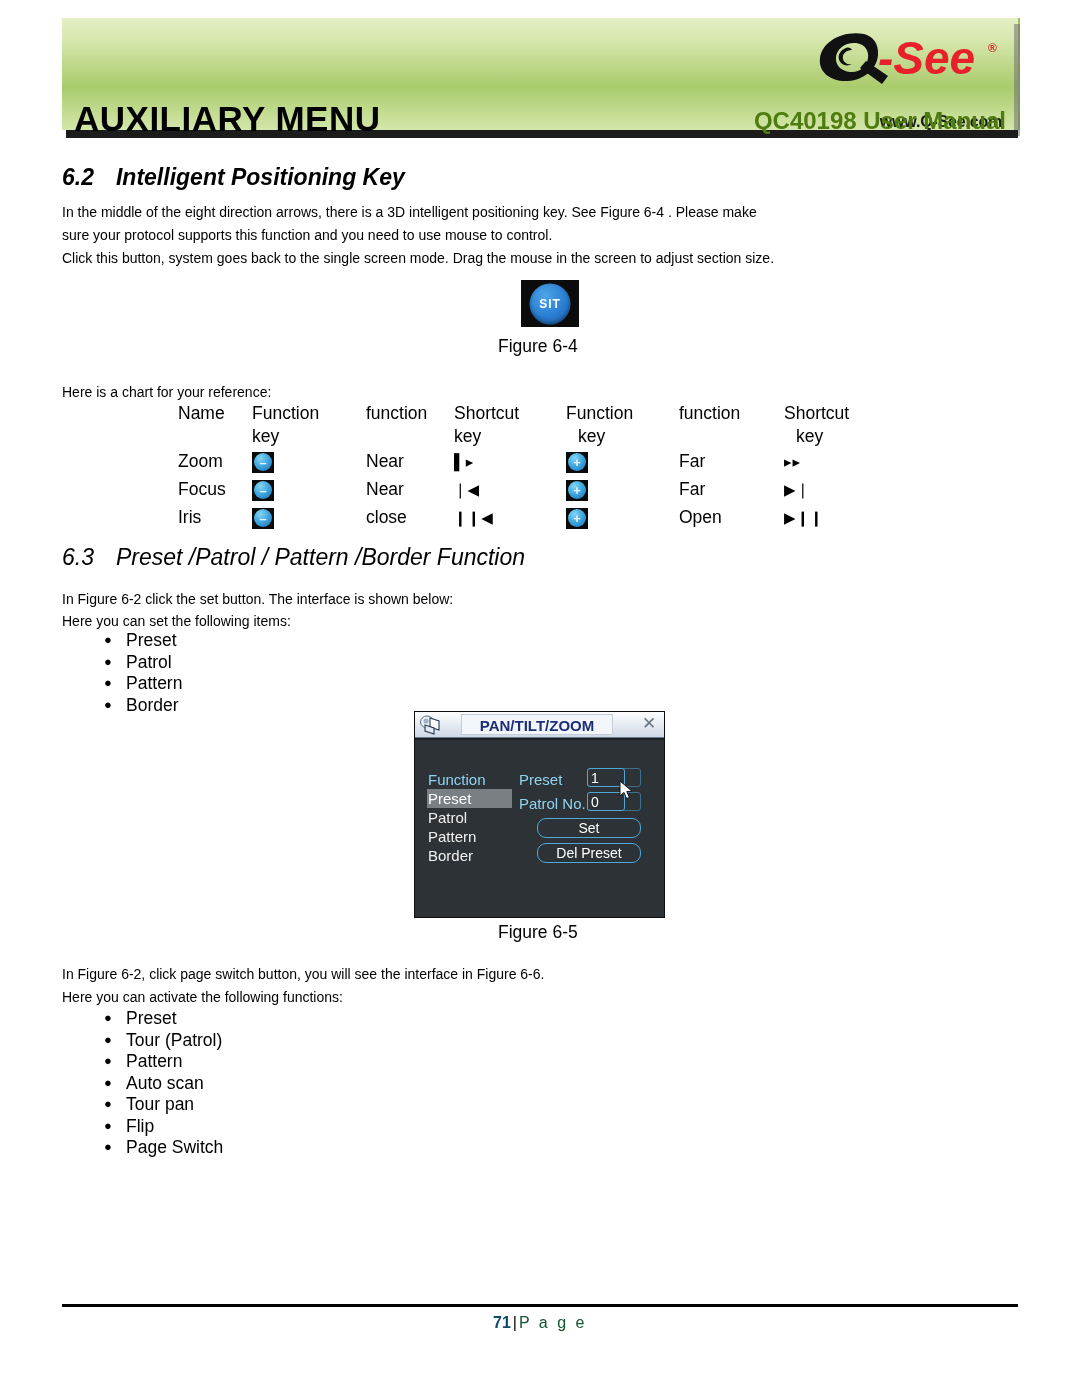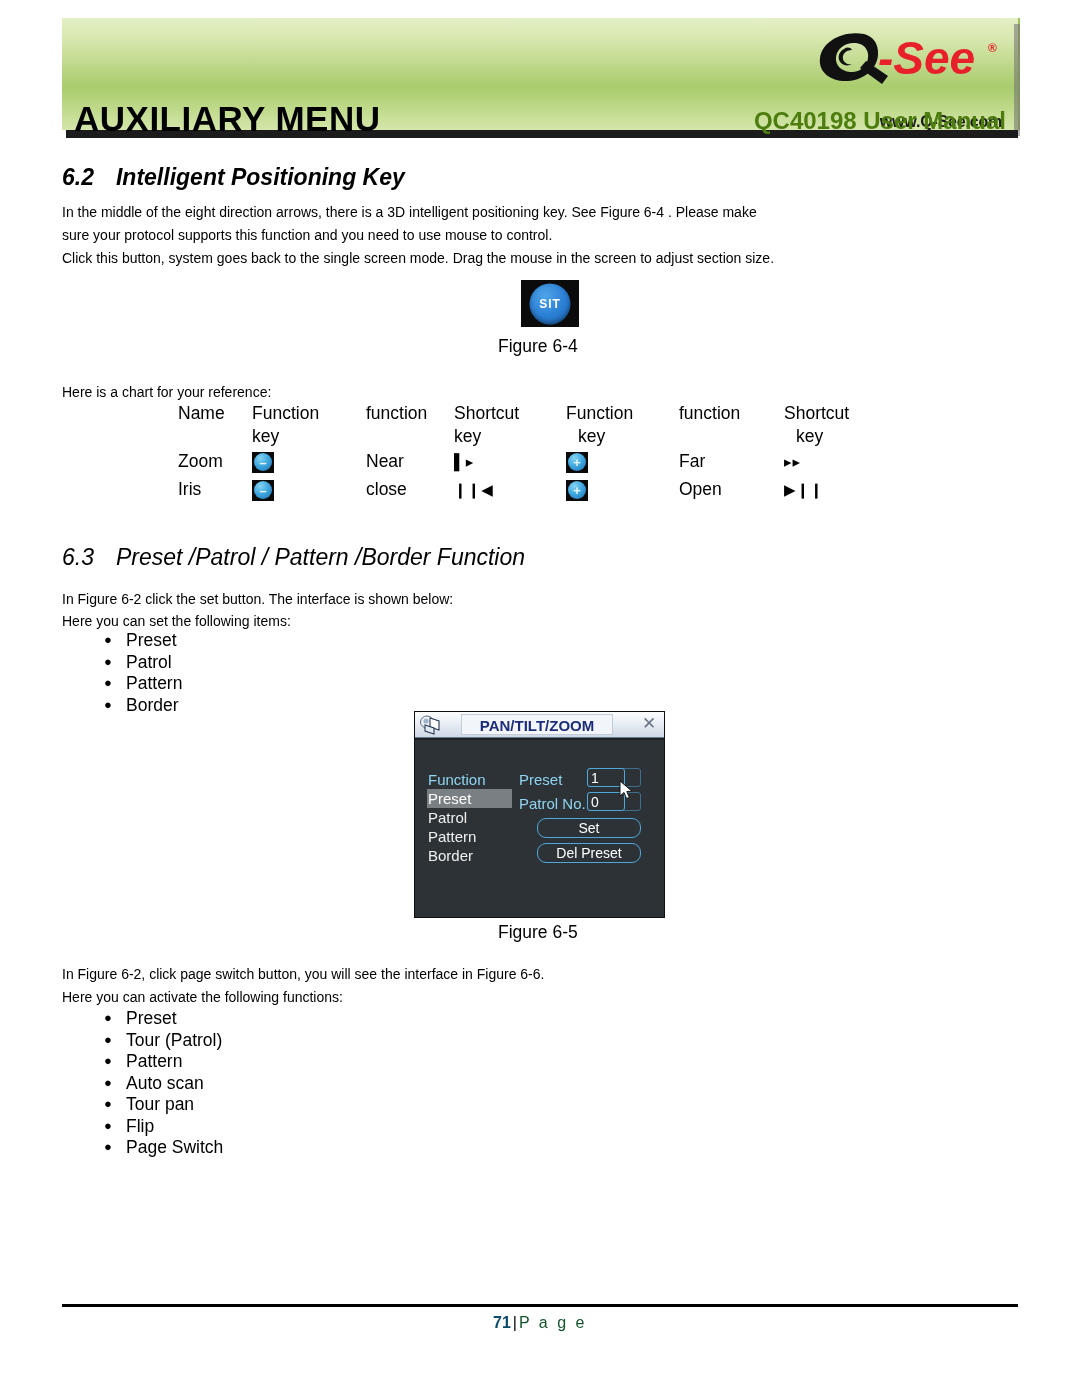--- a/index.html
+++ b/index.html
@@ -482,20 +482,39 @@
     <td>
       <span class="btn-sq">
         <span class="circ"></span>
         <span class="sign">+</span>
       </span>
     </td>
     <td>Far</td>
     <td class="glyph">▸▸</td>
   </tr>
 
+  <tr class="body">
+    <td>Focus</td>
+    <td>
+      <span class="btn-sq">
+        <span class="circ"></span>
+        <span class="sign">–</span>
+      </span>
+    </td>
+    <td>Near</td>
+    <td class="glyph">❘◀</td>
+    <td>
+      <span class="btn-sq">
+        <span class="circ"></span>
+        <span class="sign">+</span>
+      </span>
+    </td>
+    <td>Far</td>
+    <td class="glyph">▶❘</td>
+  </tr>
 
   <tr class="body">
     <td>Iris</td>
     <td>
       <span class="btn-sq">
         <span class="circ"></span>
         <span class="sign">–</span>
       </span>
     </td>
     <td>close</td>

